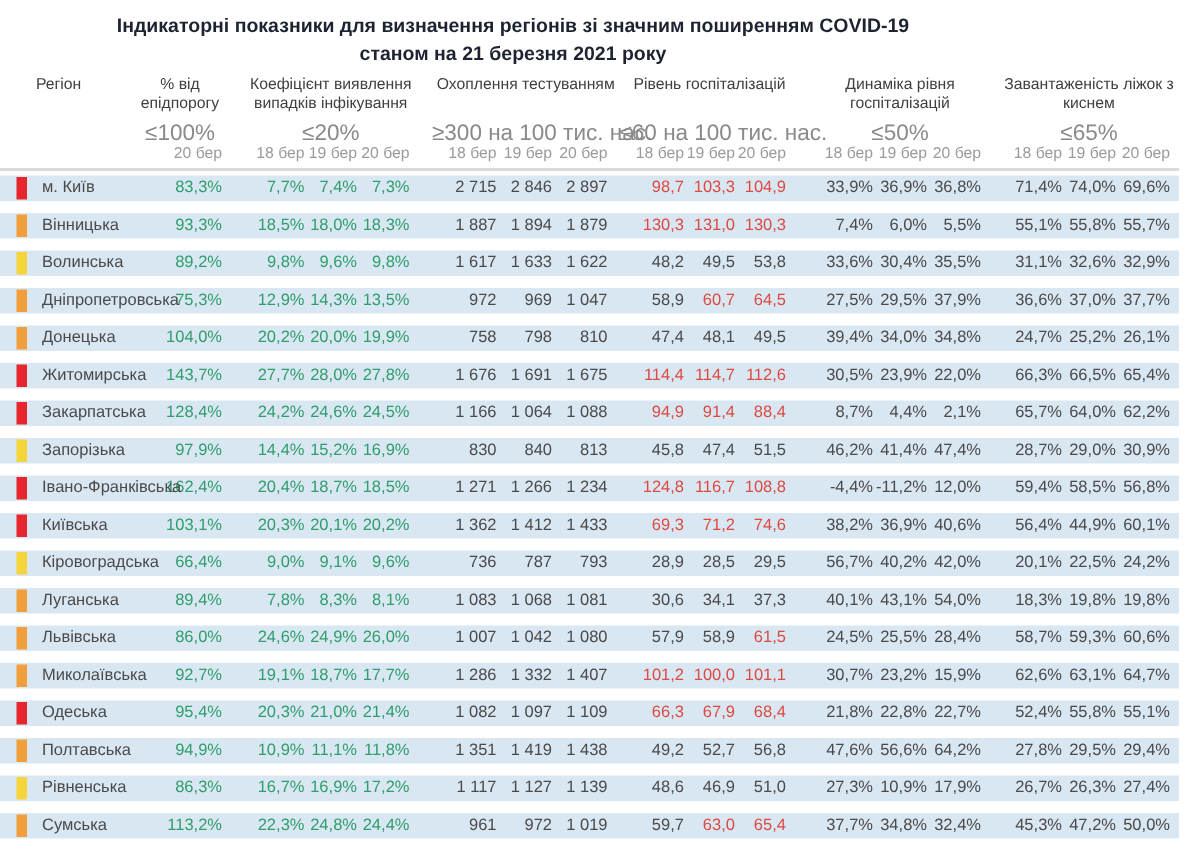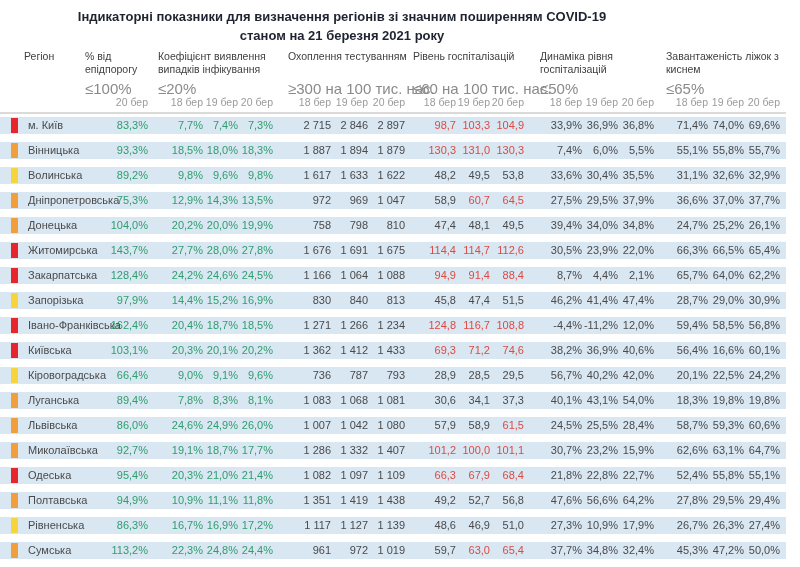--- a/index.html
+++ b/index.html
@@ -3,21 +3,21 @@
 <meta charset="utf-8">
 <style>
   * { margin:0; padding:0; box-sizing:border-box; }
   html,body { width:800px; height:567px; background:#ffffff; overflow:hidden;
               font-family:"Liberation Sans", sans-serif; position:relative; }
   .page { position:relative; width:800px; height:567px; }
 
   .title { position:absolute; top:7px; left:0; width:684px; text-align:center;
            font-size:13px; font-weight:bold; color:#1d2330; line-height:19px; }
 
-  .hgroup { position:absolute; top:50px; }
+  .hgroup { position:absolute; top:50px; text-align:center; }
   .hlabel { font-size:10.5px; color:#3f3f3f; line-height:13px; height:28px; }
   .hlabel.one-line { white-space:nowrap; }
   .hthresh { font-size:15px; color:#8a8a8a; margin-top:2px; white-space:nowrap; }
   .h-region { position:absolute; top:50px; left:24px; font-size:10.5px; color:#3f3f3f; }
 
   .g-epid   { left:85px;  width:70px; }
   .g-detect { left:158px; width:125px; }
   .g-test   { left:288px; width:125px; }
   .g-hosp   { left:413px; width:120px; }
   .g-dyn    { left:540px; width:120px; }
@@ -323,21 +323,21 @@
     <div class="cell num c8">1 362</div>
     <div class="cell num c9">1 412</div>
     <div class="cell num c10">1 433</div>
     <div class="cell num c12 red">69,3</div>
     <div class="cell num c13 red">71,2</div>
     <div class="cell num c14 red">74,6</div>
     <div class="cell num c16">38,2%</div>
     <div class="cell num c17">36,9%</div>
     <div class="cell num c18">40,6%</div>
     <div class="cell num c20">56,4%</div>
-    <div class="cell num c21">16,6%</div>
+    <div class="cell num c21">44,9%</div>
     <div class="cell num c22">60,1%</div>
   </div>
 
   <div class="grid row">
     <div class="cell region-cell">
       <span class="bar" style="background: rgb(246, 212, 60);"></span>
       <span>Кіровоградська</span>
     </div>
     <div class="cell num green c2">66,4%</div>
     <div class="cell num green c4">9,0%</div>

